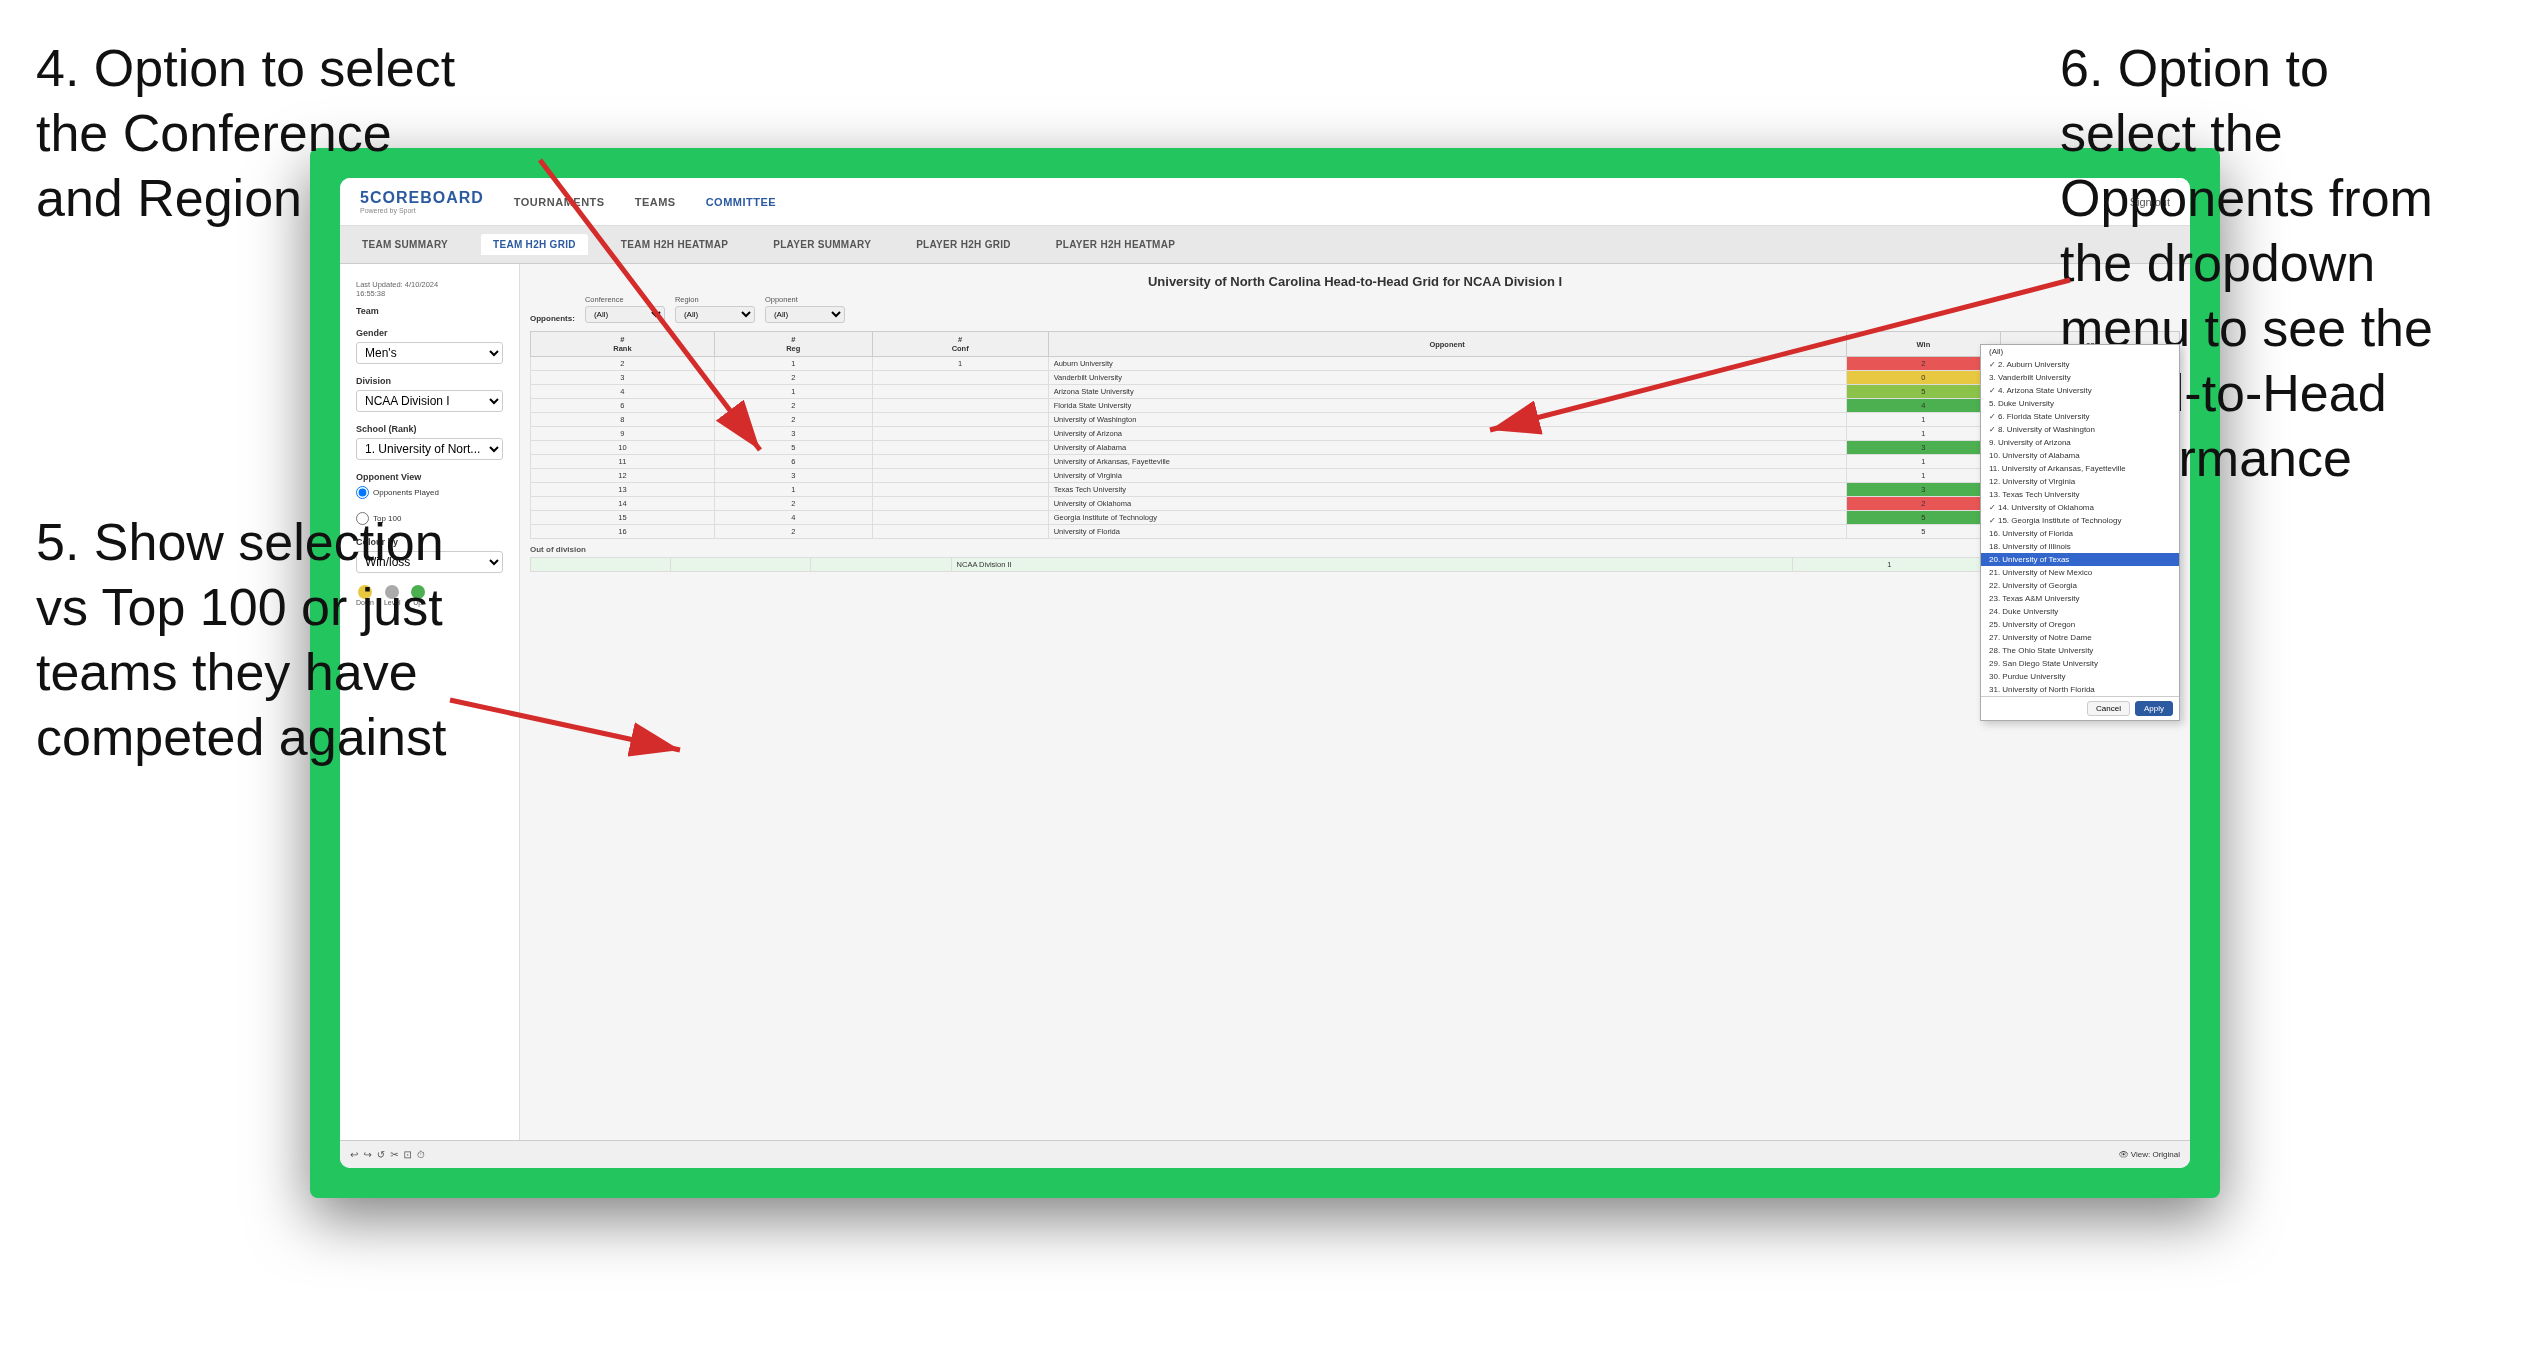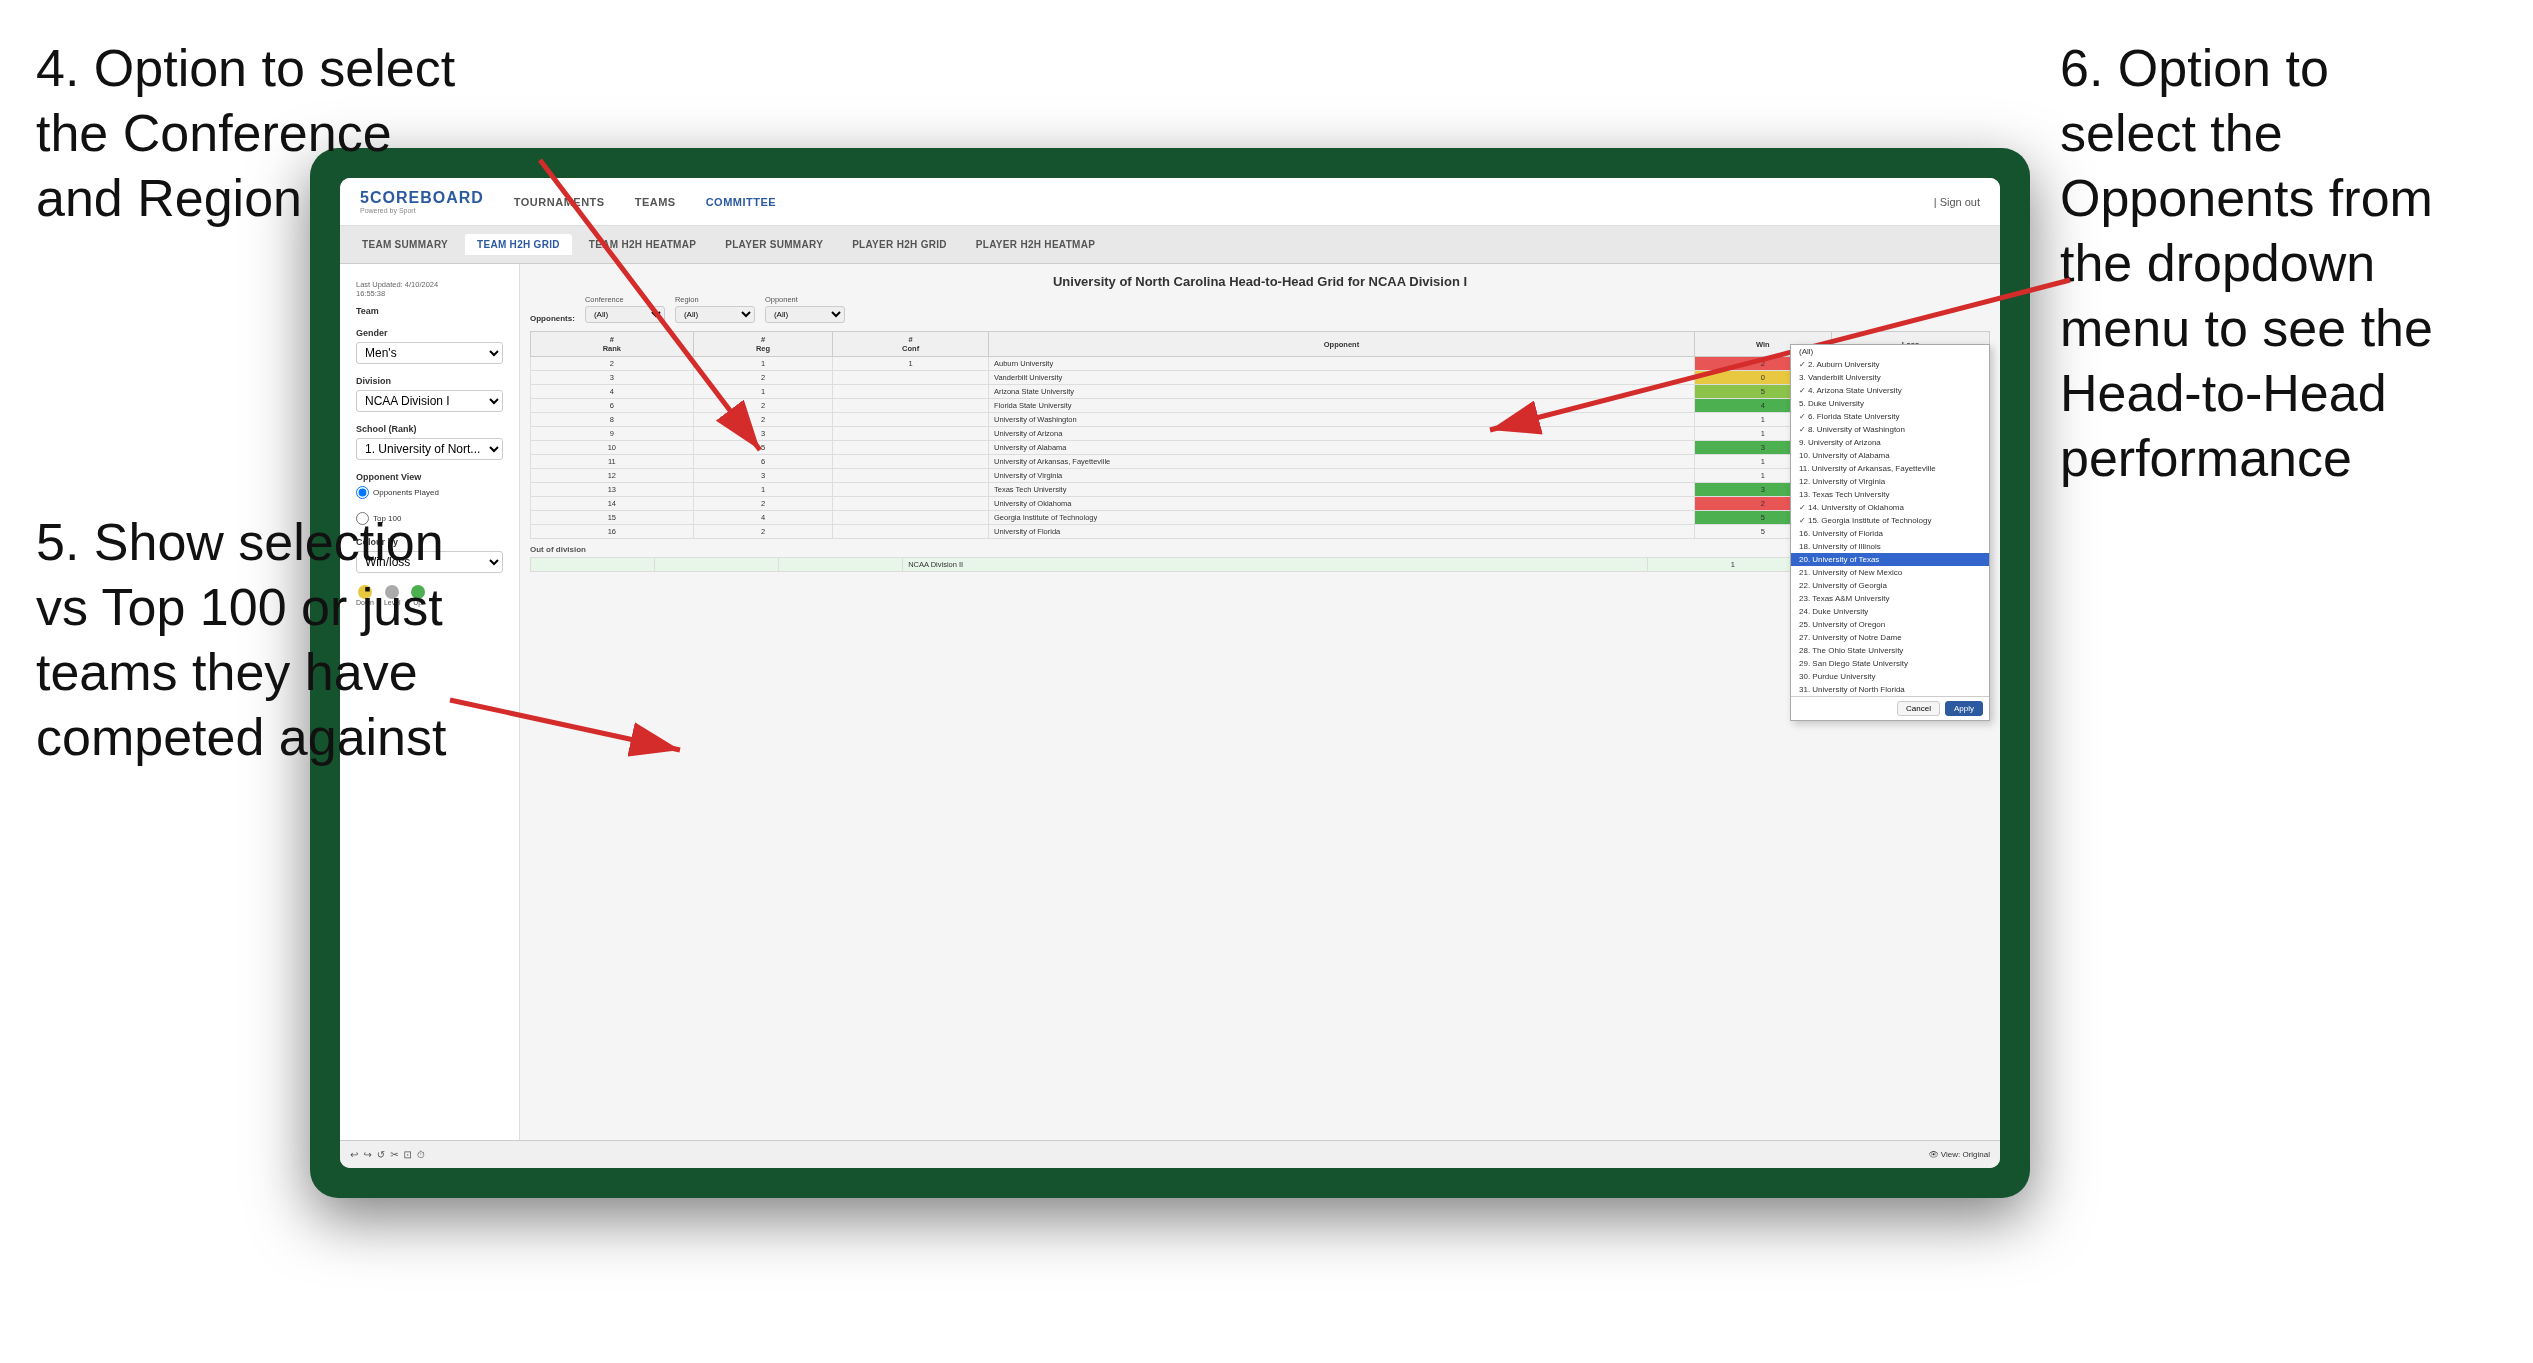--- a/index.html
+++ b/index.html
@@ -28,24 +28,24 @@
       width: 2533px;
       height: 1363px;
       pointer-events: none;
     }
 
     
     .tablet-frame {
       position: absolute;
       top: 148px;
       left: 310px;
-      width: 1720px;
+      width: 1910px;
       height: 1050px;
-      background: #14532d;
-      border-radius: 28px;
+      background: #22c55e;
+      border-radius: 8px;
       box-shadow: 0 20px 60px rgba(0,0,0,0.5);
     }
 
     .tablet-screen {
       position: absolute;
       top: 30px;
       left: 30px;
       right: 30px;
       bottom: 30px;
       background: #f0f0f0;
@@ -114,21 +114,21 @@
       color: #555;
     }
 
     
     .sub-nav {
       background: #e8e8e8;
       height: 38px;
       display: flex;
       align-items: center;
       padding: 0 10px;
-      gap: 5px;
+      gap: 21px;
       border-bottom: 1px solid #ccc;
       flex-shrink: 0;
     }
 
     .sub-nav-item {
       font-size: 10px;
       color: #555;
       padding: 5px 12px;
       cursor: pointer;
       font-weight: 600;

